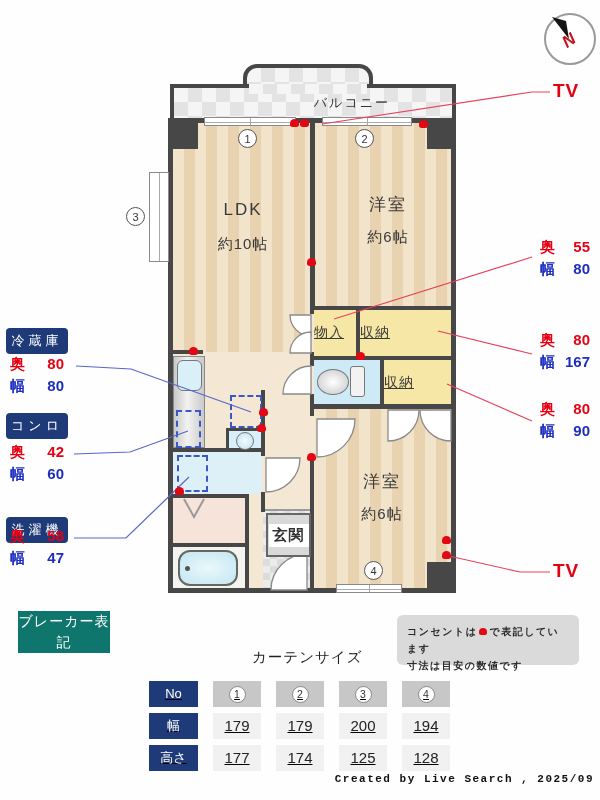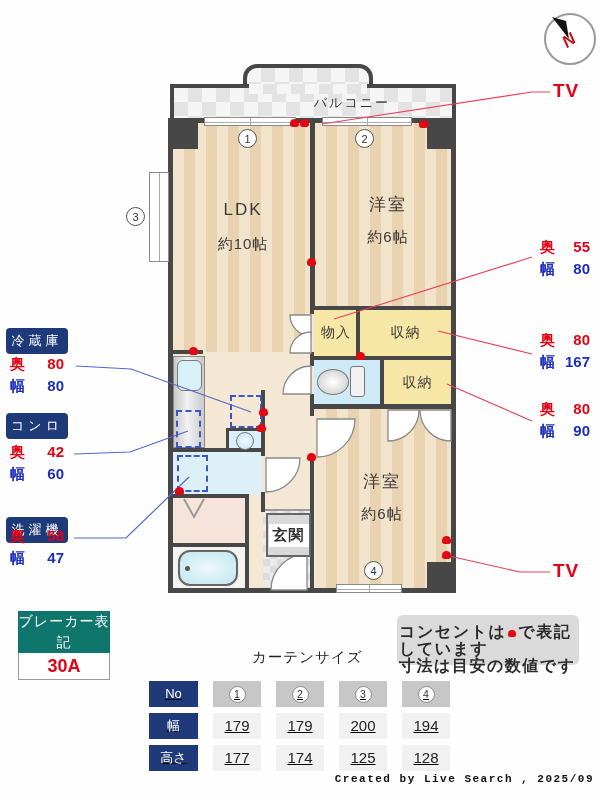--- a/index.html
+++ b/index.html
@@ -21,34 +21,34 @@
   
   .circ{width:19px;height:19px;border:1.5px solid #555;border-radius:50%;background:#fff;
         color:#333;font-size:11px;line-height:19px;text-align:center;box-sizing:border-box;}
   
   .dot{width:9px;height:8px;background:#e30613;border-radius:5px 5px 3px 3px;}
   
   .dashed{border:2px dashed #3a57c4;box-sizing:border-box;}
   
   .rlabel{color:#3a3a3a;font-size:17px;letter-spacing:2px;text-align:center;white-space:nowrap;}
   .rsize{color:#3a3a3a;font-size:15px;letter-spacing:1px;text-align:center;white-space:nowrap;}
-  .slabel{color:#3b3b3b;font-size:14px;letter-spacing:1px;text-align:center;white-space:nowrap;}
+  .slabel{color:#3b3b3b;font-size:14px;letter-spacing:1px;text-align:left;white-space:nowrap;text-decoration:underline;}
   
   .badge{background:#1e3a78;color:#fff;font-size:13px;letter-spacing:4px;text-align:center;
          padding:4px 0;border-radius:4px;width:62px;}
   .pair{display:flex;justify-content:space-between;width:50px;font-size:15px;font-weight:600;}
   .red{color:#e60012;} .blue{color:#1d2dbf;}
   .tv{color:#e60012;font-size:19px;font-weight:600;letter-spacing:1px;}
   
   .bk-head{background:#0f766e;color:#fff;font-size:14px;text-align:center;line-height:21px;letter-spacing:1px;}
   .bk-body{background:#fff;border:1px solid #9a9a9a;border-top:none;color:#e60012;font-size:18px;
            font-weight:bold;text-align:center;line-height:26px;box-sizing:border-box;}
   
-  .note{background:#dadada;border-radius:6px;color:#2b2b2b;font-size:16px;font-weight:bold;
-        letter-spacing:1.5px;line-height:17px;padding:8px 2px;box-sizing:border-box;}
+  .note{background:#dadada;border-radius:6px;color:#2b2b2b;font-size:10px;font-weight:bold;
+        letter-spacing:1.5px;line-height:17px;padding:8px 10px;box-sizing:border-box;}
   .outlet-ico{display:inline-block;width:8px;height:7px;background:#e30613;border-radius:4px 4px 2px 2px;margin:0 2px;}
   
   .ct-title{font-size:14.5px;color:#222;letter-spacing:1px;}
   .ct{display:grid;grid-template-columns:49px 48px 48px 48px 48px;grid-auto-rows:26px;column-gap:15px;row-gap:6px;}
   .ct .lab{background:#1e3a78;color:#fff;font-size:13px;text-align:center;line-height:26px;}
   .ct .head{background:#c7c7c7;display:flex;align-items:center;justify-content:center;}
   .ct .head .circ{width:17px;height:17px;line-height:15px;font-size:10.5px;border:1px solid #888;}
   .ct .val{background:#f1f1f1;color:#222;font-size:15px;text-align:center;line-height:26px;}
   
   .footer{font-family:"Liberation Mono","DejaVu Sans Mono",monospace;font-weight:bold;
@@ -258,21 +258,20 @@
     <span class="red">奥</span>
     <span class="red">58</span>
   </div>
   <div class="abs pair" style="left:10px;top:549px;width:54px;">
     <span class="blue">幅</span>
     <span class="blue">47</span>
   </div>
 
   <div class="abs" style="left:18px;top:611px;width:92px;">
     <div class="bk-head">ブレーカー表記</div>
-    <div class="bk-body">30A</div>
   </div>
 
   <div class="abs note" style="left:397px;top:615px;width:182px;height:50px;">
     <div><span>コンセントは</span><span class="outlet-ico"></span><span>で表記しています</span></div>
     <div>寸法は目安の数値です</div>
   </div>
 
   <div class="abs ct-title" style="left:252px;top:648px;">カーテンサイズ</div>
   <div class="abs ct" style="left:149px;top:681px;text-decoration:underline;">
     <div class="lab">No</div>

